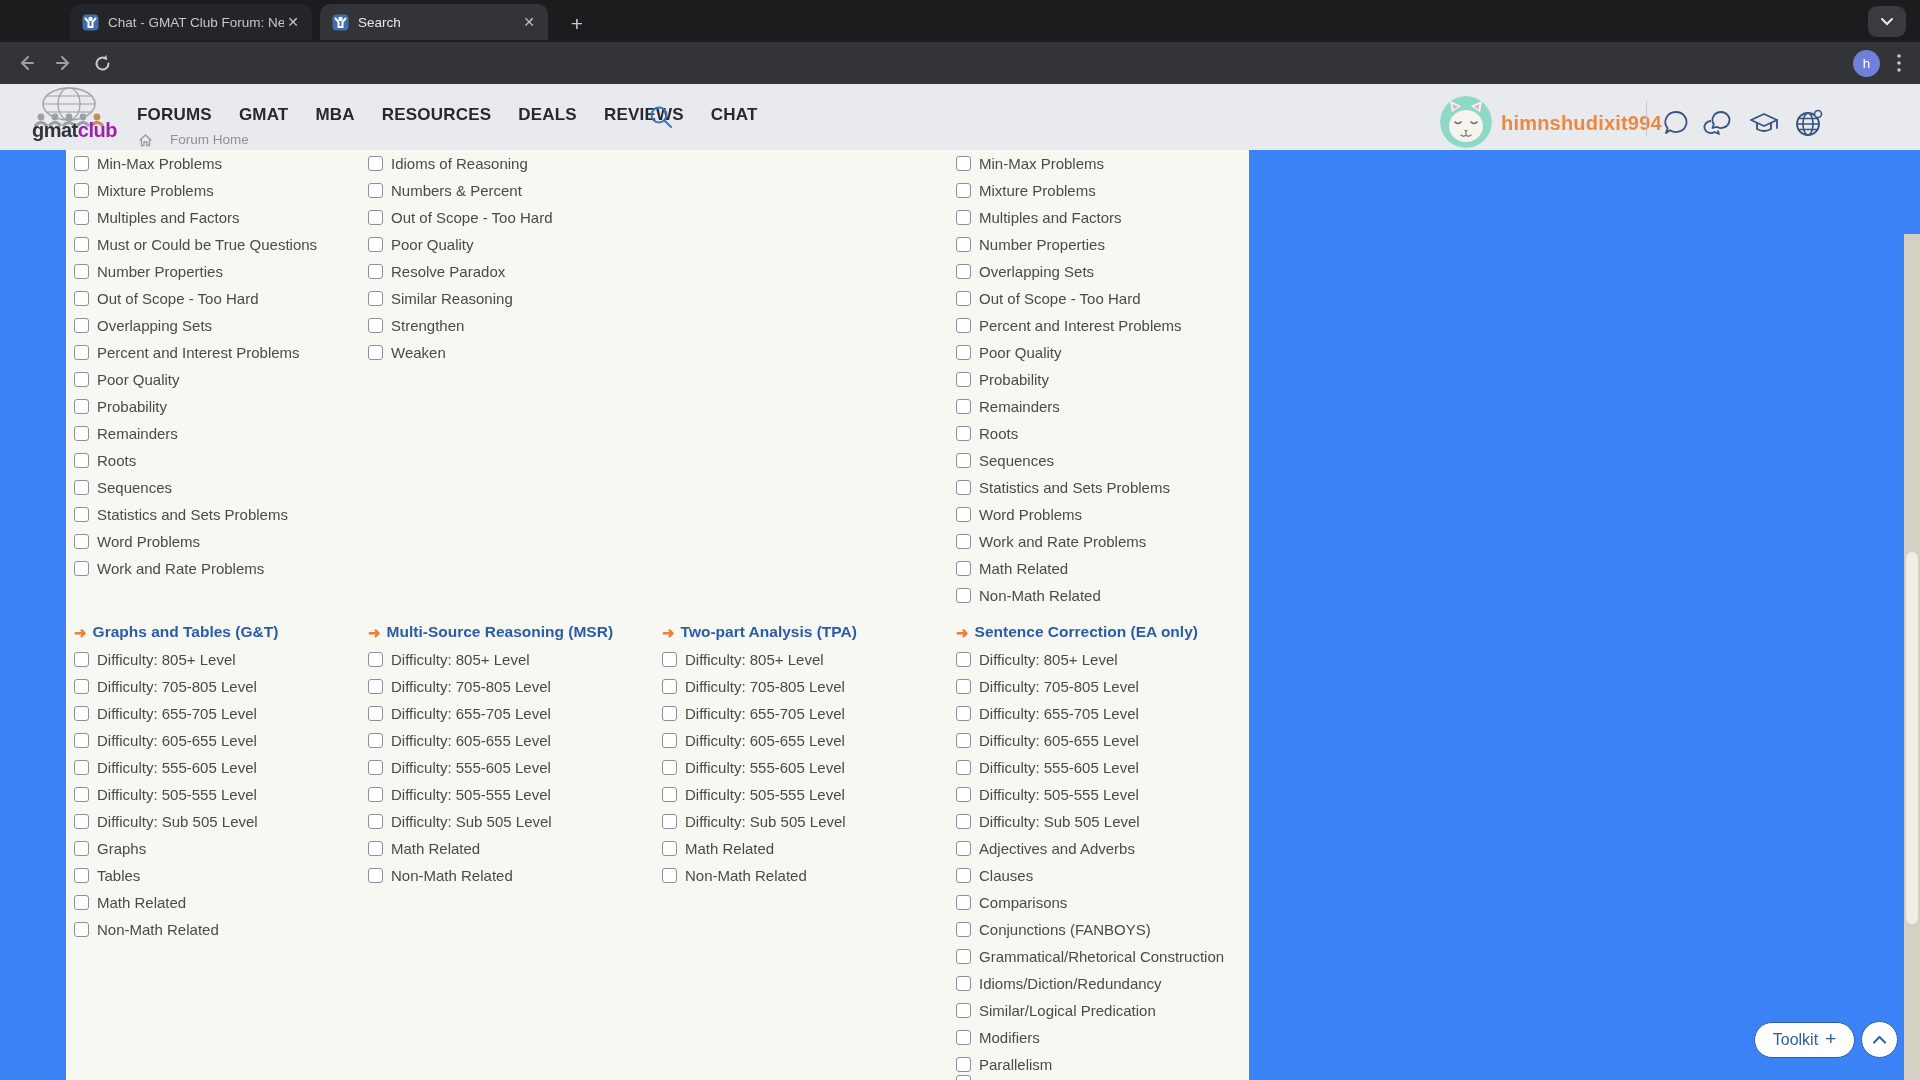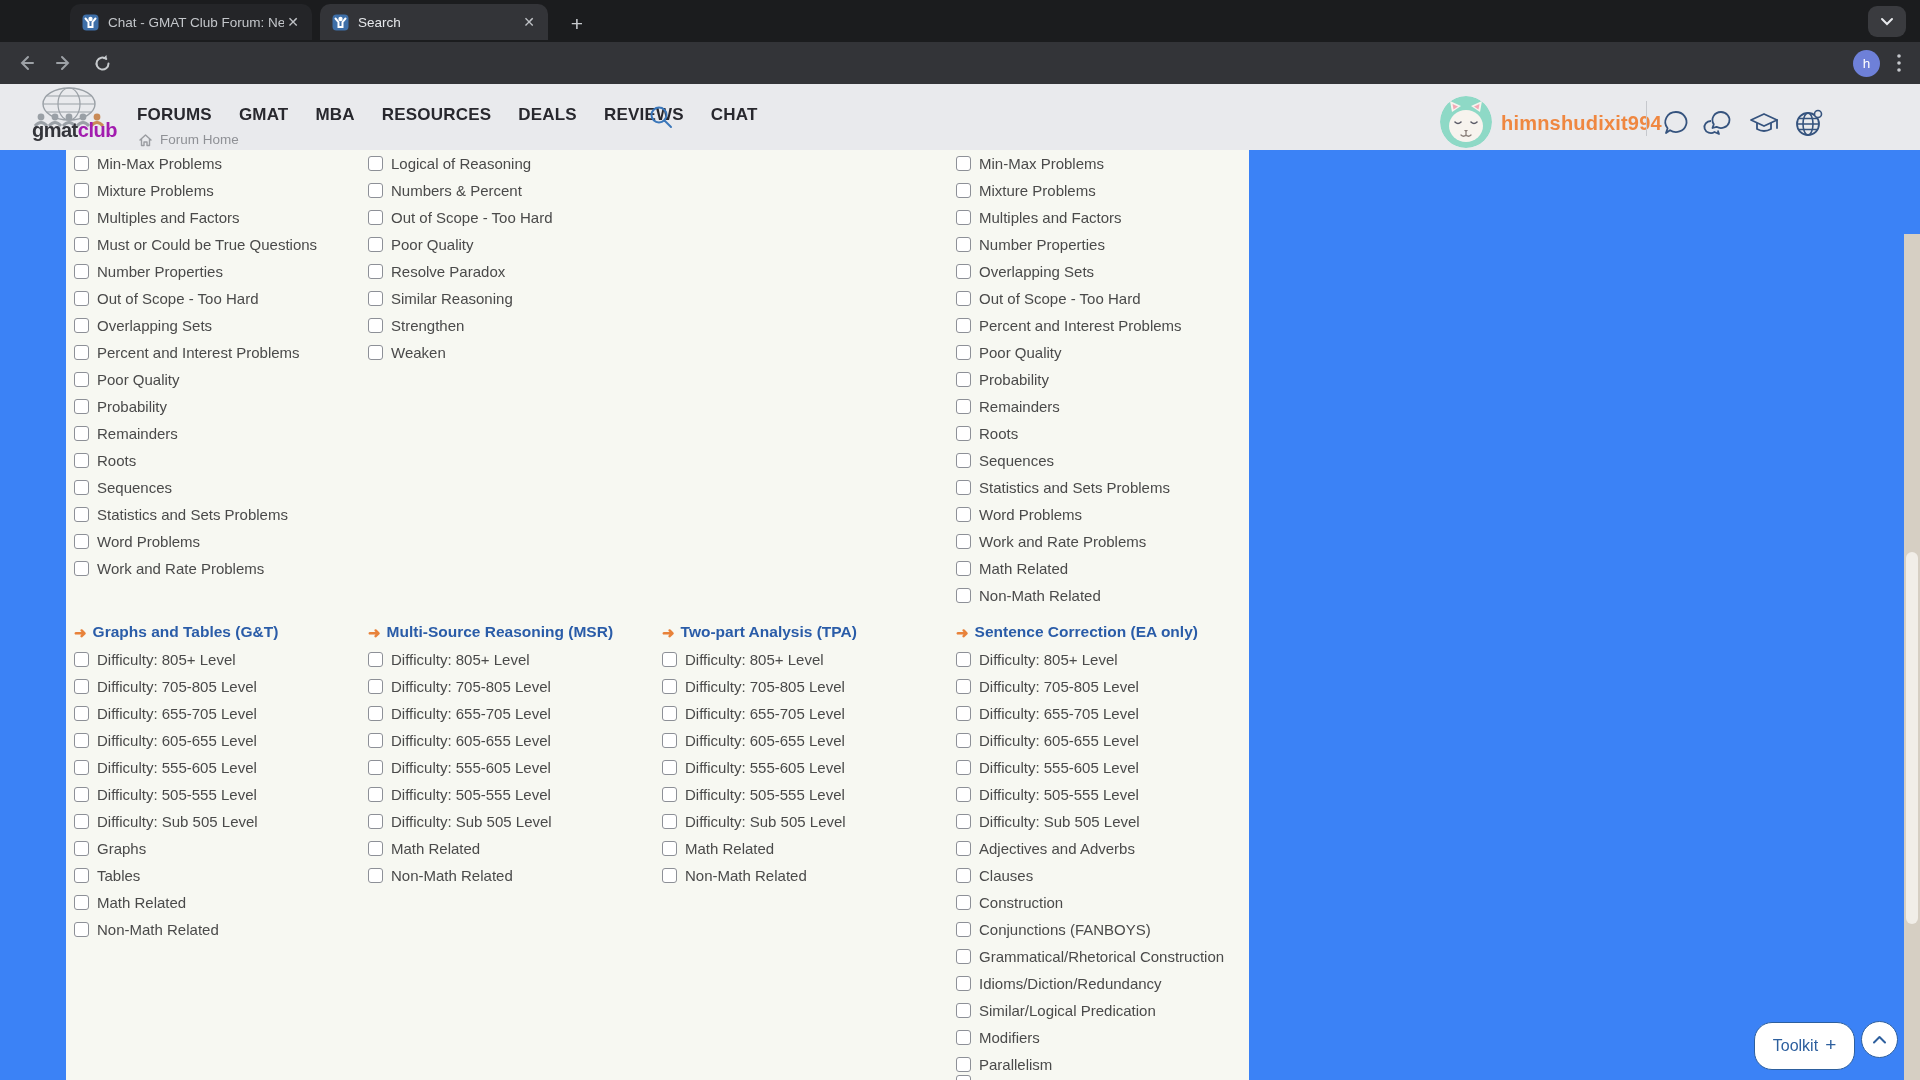--- a/index.html
+++ b/index.html
@@ -33,21 +33,21 @@
 
   
   .site-header{position:absolute;left:0;top:84px;width:1920px;height:66px;background:#e9eaed;}
   .logo{position:absolute;left:26px;top:2px;width:86px;height:62px;}
   .logo-word{position:absolute;left:32px;top:35px;font-size:20px;font-weight:bold;letter-spacing:-0.5px;}
   .logo-gmat{color:#33343a;}
   .logo-club{color:#a21caf;}
   .mainnav{position:absolute;left:137px;top:21px;display:flex;gap:27px;}
   .mainnav .nav-item{font-size:17px;font-weight:700;color:#28282e;letter-spacing:0.2px;cursor:pointer;}
   .nav-search{position:absolute;left:648px;top:20px;width:26px;height:26px;}
-  .breadcrumb{position:absolute;left:138px;top:48px;display:flex;align-items:center;gap:7px;
+  .breadcrumb{position:absolute;left:138px;top:48px;display:flex;align-items:center;gap:17px;
               color:#8f9196;font-size:13.5px;}
   .hdr-avatar{position:absolute;left:1440px;top:12px;width:52px;height:52px;border-radius:50%;overflow:hidden;}
   .username{position:absolute;left:1501px;top:28px;font-size:20px;font-weight:bold;color:#ef8740;letter-spacing:0.2px;}
   .hdr-divider{position:absolute;left:1646px;top:17px;width:1px;height:35px;background:#c6c8cd;}
   .hdr-icon{position:absolute;top:23px;width:32px;height:32px;}
 
   
   .page{position:absolute;left:0;top:150px;width:1920px;height:1080px;background:#3b82f6;}
   .content-col{position:absolute;left:66px;top:0;width:1183px;height:930px;background:#f7f8f2;}
   .tag-col{position:absolute;width:292px;}
@@ -61,21 +61,21 @@
   .section-head{height:24px;display:flex;align-items:center;gap:6px;margin-bottom:2px;}
   .section-arrow{color:#e8823a;font-size:15px;font-weight:bold;line-height:1;}
   .section-title{font-size:15.5px;font-weight:bold;color:#2a5ca8;white-space:nowrap;}
   .partial-cb{position:absolute;left:890px;top:925px;}
 
   
   .scroll-track{position:absolute;right:0;top:84px;width:16px;height:996px;background:#d6cfc3;}
   .scroll-thumb{position:absolute;left:2px;right:2px;top:318px;height:372px;background:#f1eee8;border-radius:6px;}
 
   
-  .toolkit-btn{position:absolute;left:1754px;top:1022px;width:101px;height:48px;border-radius:18px;
+  .toolkit-btn{position:absolute;left:1754px;top:1022px;width:101px;height:36px;border-radius:18px;
                background:#fff;border:1.5px solid #2d5f9e;box-sizing:border-box;display:flex;
                align-items:center;justify-content:center;gap:7px;color:#2d5f9e;}
   .toolkit-btn .t-label{font-size:16px;}
   .toolkit-btn .t-plus{font-size:19px;margin-top:-2px;}
   .scrolltop-btn{position:absolute;left:1861px;top:1021px;width:37px;height:37px;border-radius:50%;
                  background:#fff;border:1.5px solid #2d5f9e;box-sizing:border-box;
                  display:flex;align-items:center;justify-content:center;}
 </style>
 </head>
 <body>
@@ -279,21 +279,21 @@
             <span class="tag-label">Word Problems</span>
           </div>
           <div class="tag-row">
             <span class="cb"></span>
             <span class="tag-label">Work and Rate Problems</span>
           </div>
         </div>
       <div class="tag-col group-top col-b">
           <div class="tag-row">
             <span class="cb"></span>
-            <span class="tag-label">Logical of Reasoning</span>
+            <span class="tag-label">Idioms of Reasoning</span>
           </div>
           <div class="tag-row">
             <span class="cb"></span>
             <span class="tag-label">Numbers &amp; Percent</span>
           </div>
           <div class="tag-row">
             <span class="cb"></span>
             <span class="tag-label">Out of Scope - Too Hard</span>
           </div>
           <div class="tag-row">
@@ -566,21 +566,21 @@
             <div class="tag-row">
               <span class="cb"></span>
               <span class="tag-label">Adjectives and Adverbs</span>
             </div>
             <div class="tag-row">
               <span class="cb"></span>
               <span class="tag-label">Clauses</span>
             </div>
             <div class="tag-row">
               <span class="cb"></span>
-              <span class="tag-label">Construction</span>
+              <span class="tag-label">Comparisons</span>
             </div>
             <div class="tag-row">
               <span class="cb"></span>
               <span class="tag-label">Conjunctions (FANBOYS)</span>
             </div>
             <div class="tag-row">
               <span class="cb"></span>
               <span class="tag-label">Grammatical/Rhetorical Construction</span>
             </div>
             <div class="tag-row">

